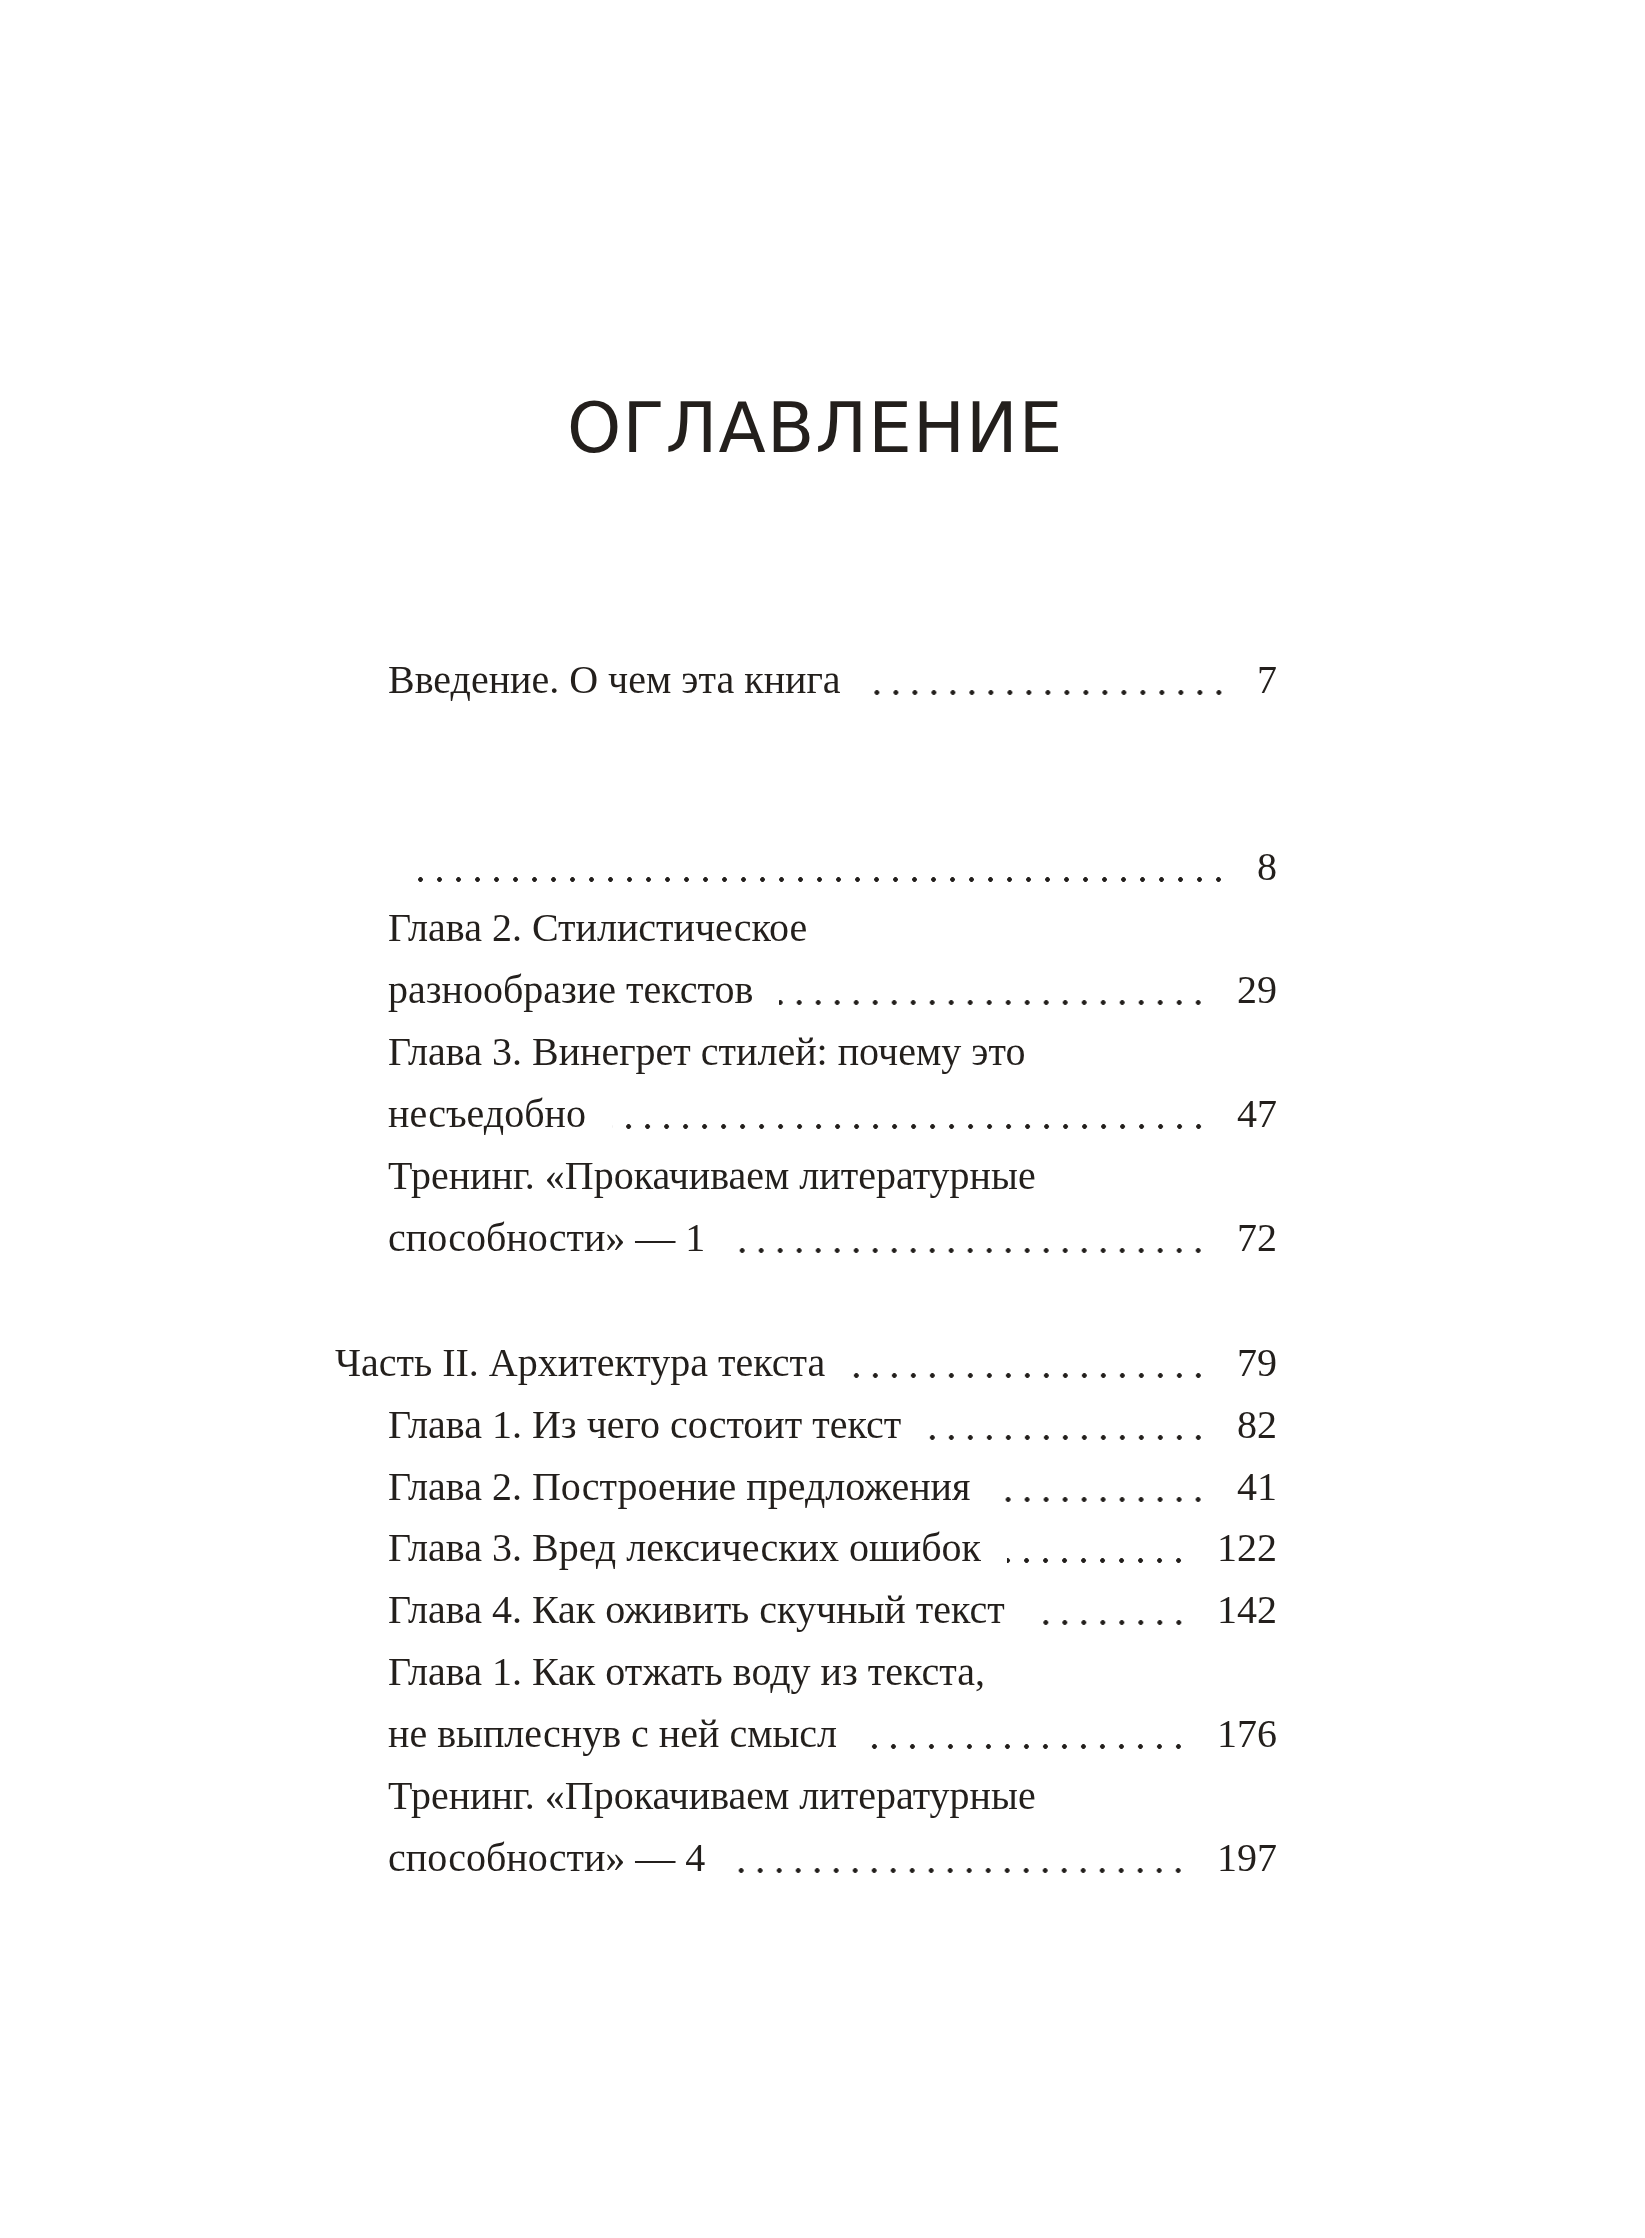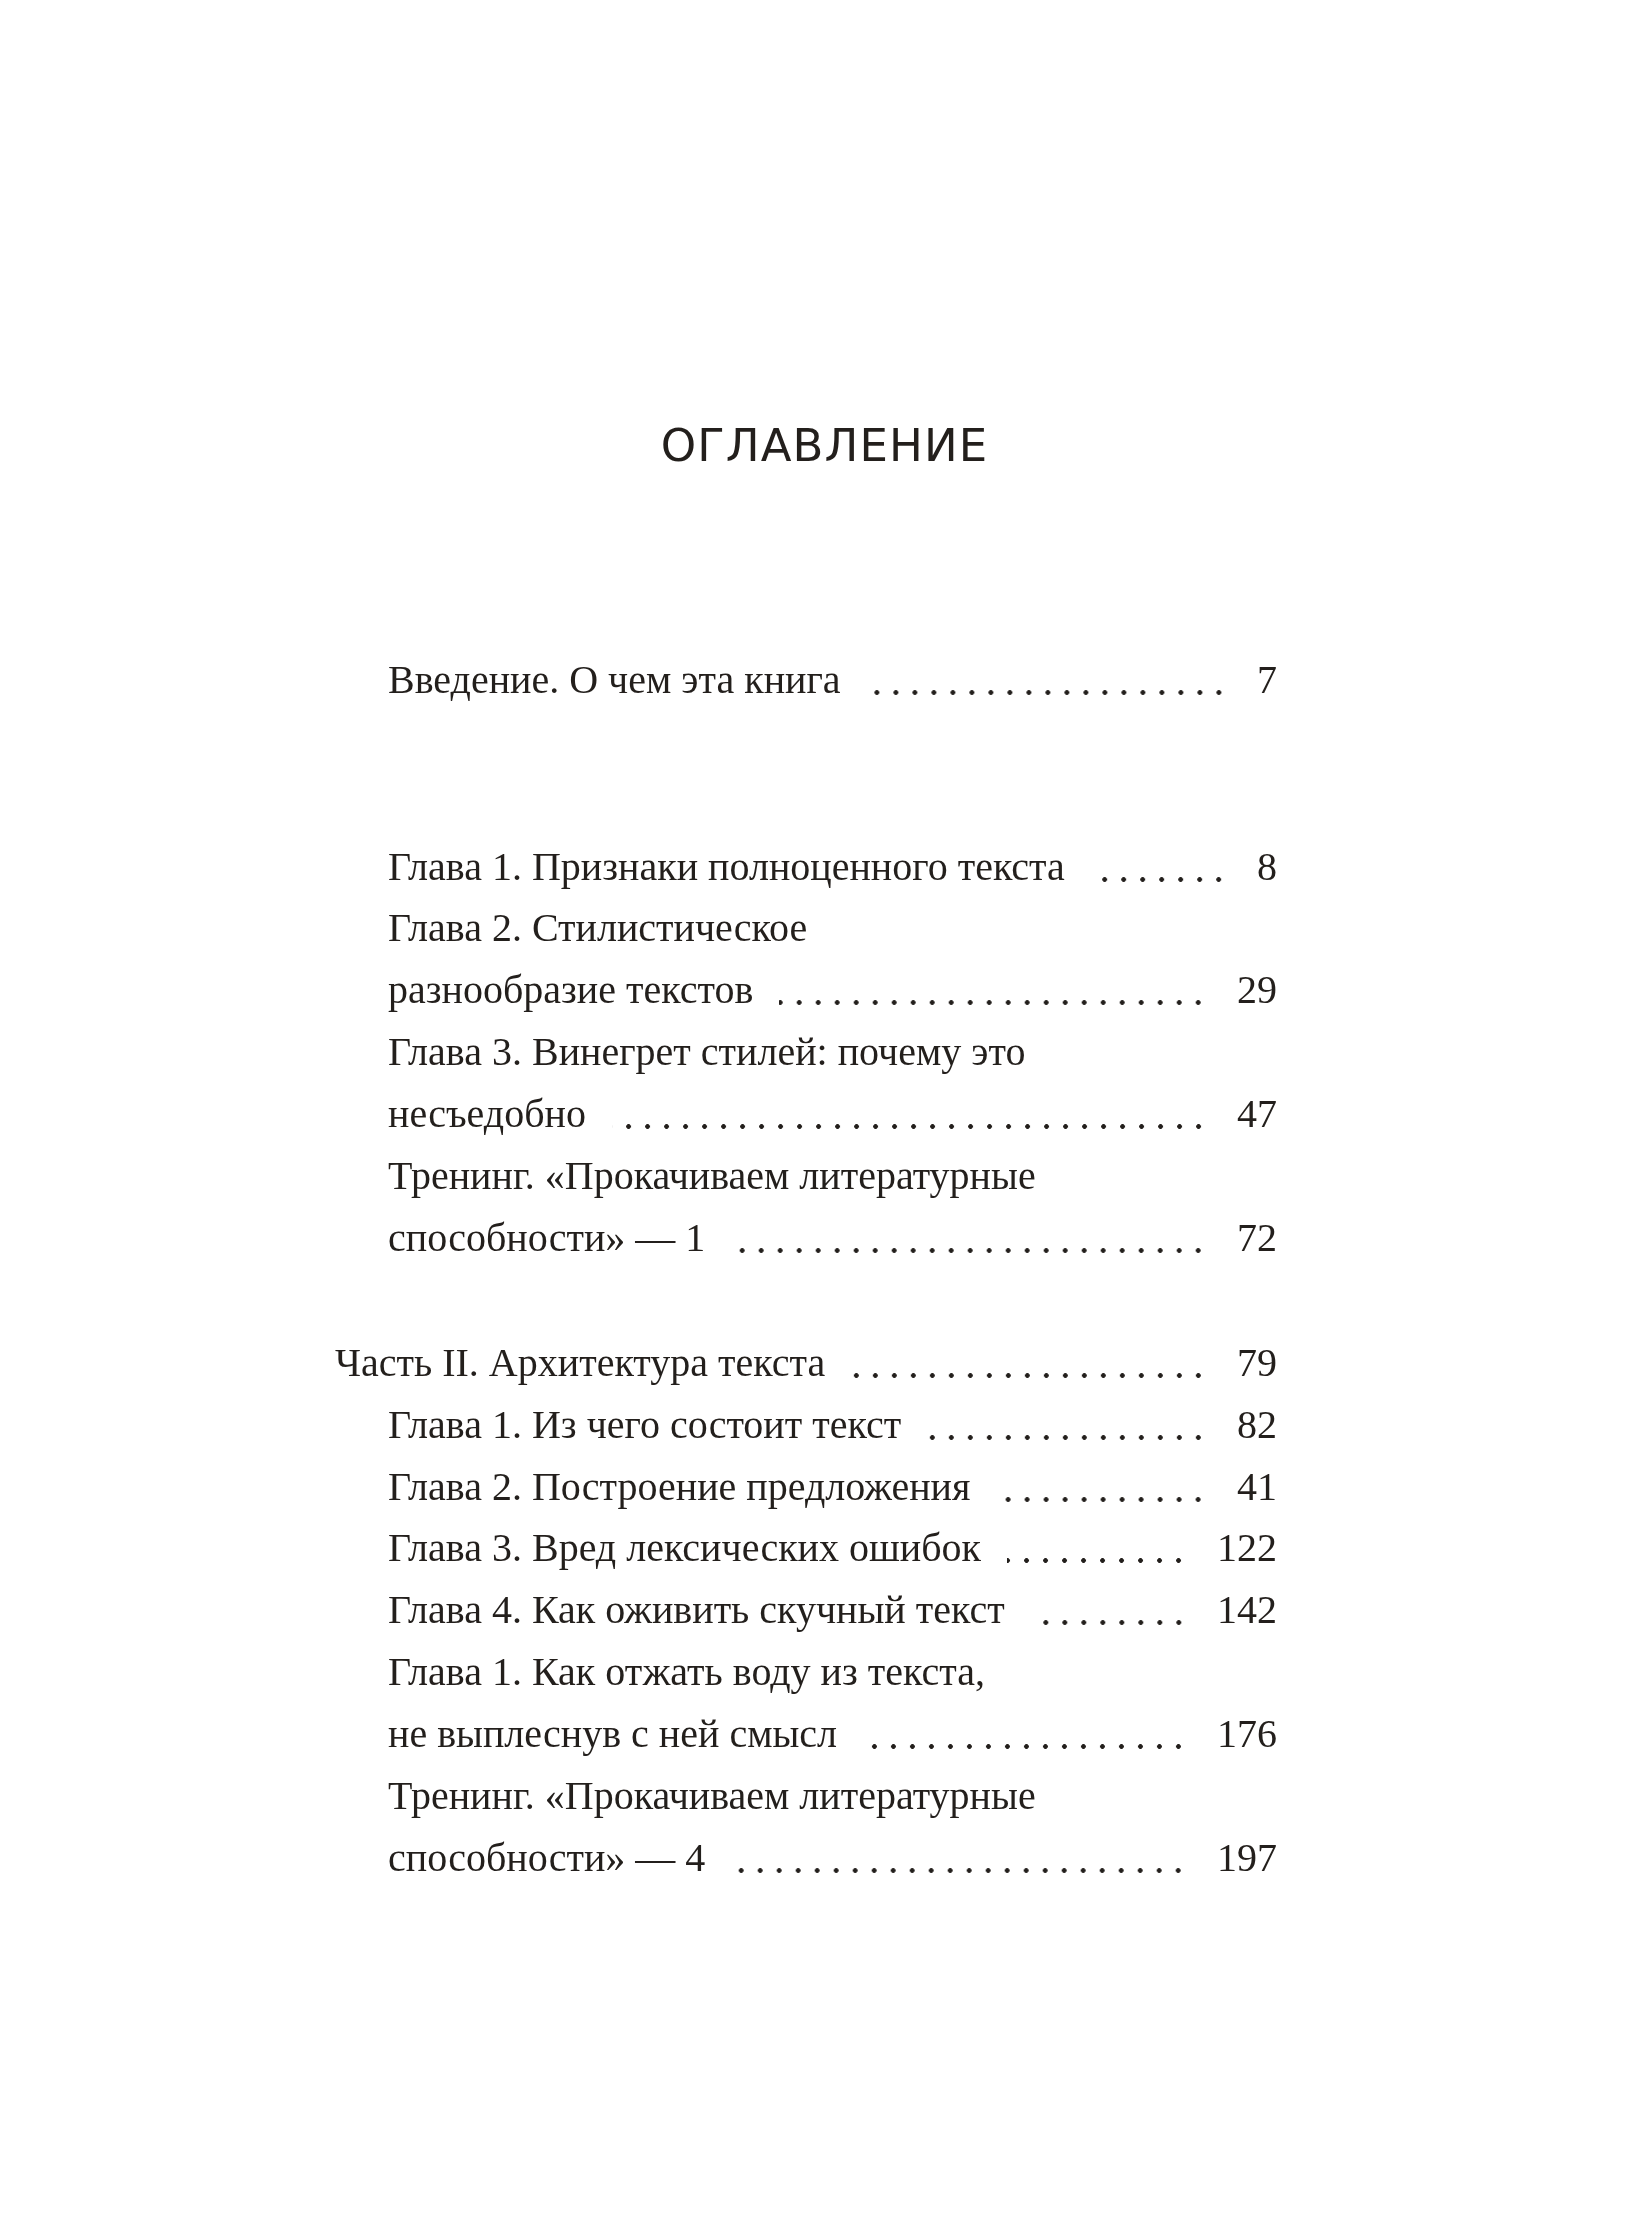--- a/index.html
+++ b/index.html
@@ -20,24 +20,24 @@
       width: 1645px;
       height: 2239px;
       background: #ffffff;
     }
     .toc-title {
       position: absolute;
       left: 567px;
       top: 392px;
       width: 481px;
       height: 73px;
-      margin: 17px;
+      margin: 0;
       font-family: "DejaVu Sans", sans-serif;
       font-weight: normal;
-      font-size: 45px;
+      font-size: 69px;
       line-height: 73px;
       letter-spacing: 1.1px;
       text-align: center;
       white-space: nowrap;
       color: #231f1c;
     }
     .toc-line {
       position: absolute;
       right: 368px; 
       height: 56px;
@@ -79,21 +79,20 @@
   <h1 class="toc-title">ОГЛАВЛЕНИЕ</h1>
 
   <div class="toc-line level-chapter" style="top:652px">
     <span class="toc-text">Введение. О чем эта книга</span>
     <span class="toc-leader"></span>
     <span class="toc-page">7</span>
   </div>
 
 
   <div class="toc-line level-chapter" style="top:839px">
-    <span class="toc-text">Глава 1. Признаки полноценного текста</span>
     <span class="toc-leader"></span>
     <span class="toc-page">8</span>
   </div>
 
   <div class="toc-line level-chapter" style="top:900px">
     <span class="toc-text">Глава 2. Стилистическое</span>
   </div>
   <div class="toc-line level-chapter" style="top:962px">
     <span class="toc-text">разнообразие текстов</span>
     <span class="toc-leader"></span>

